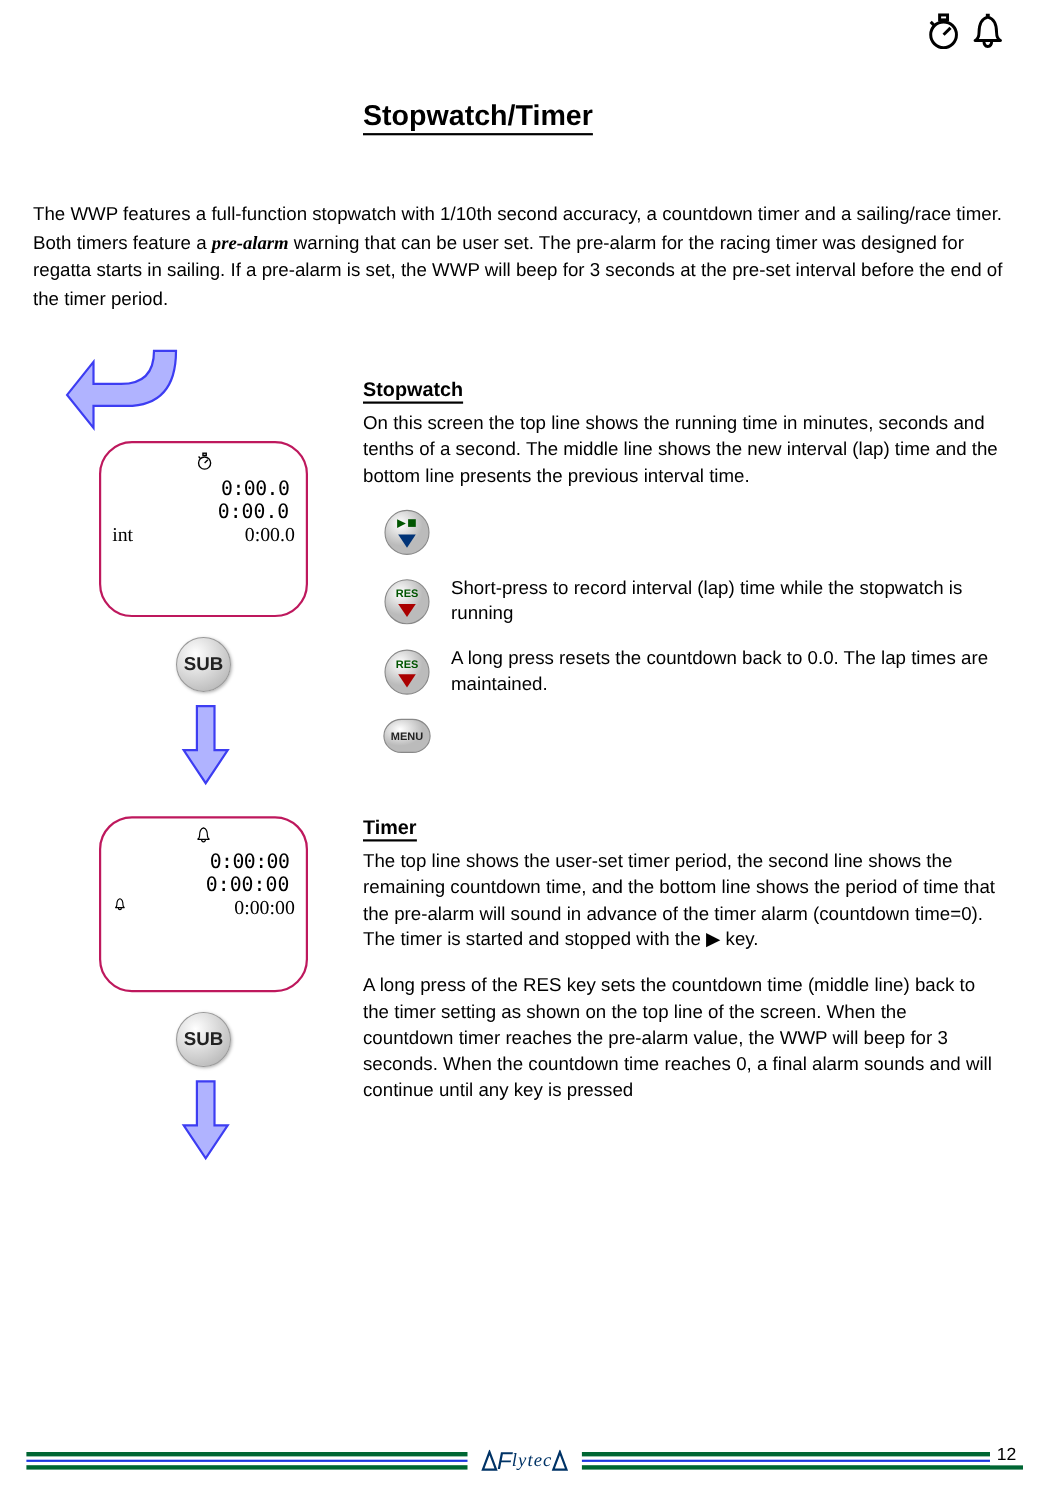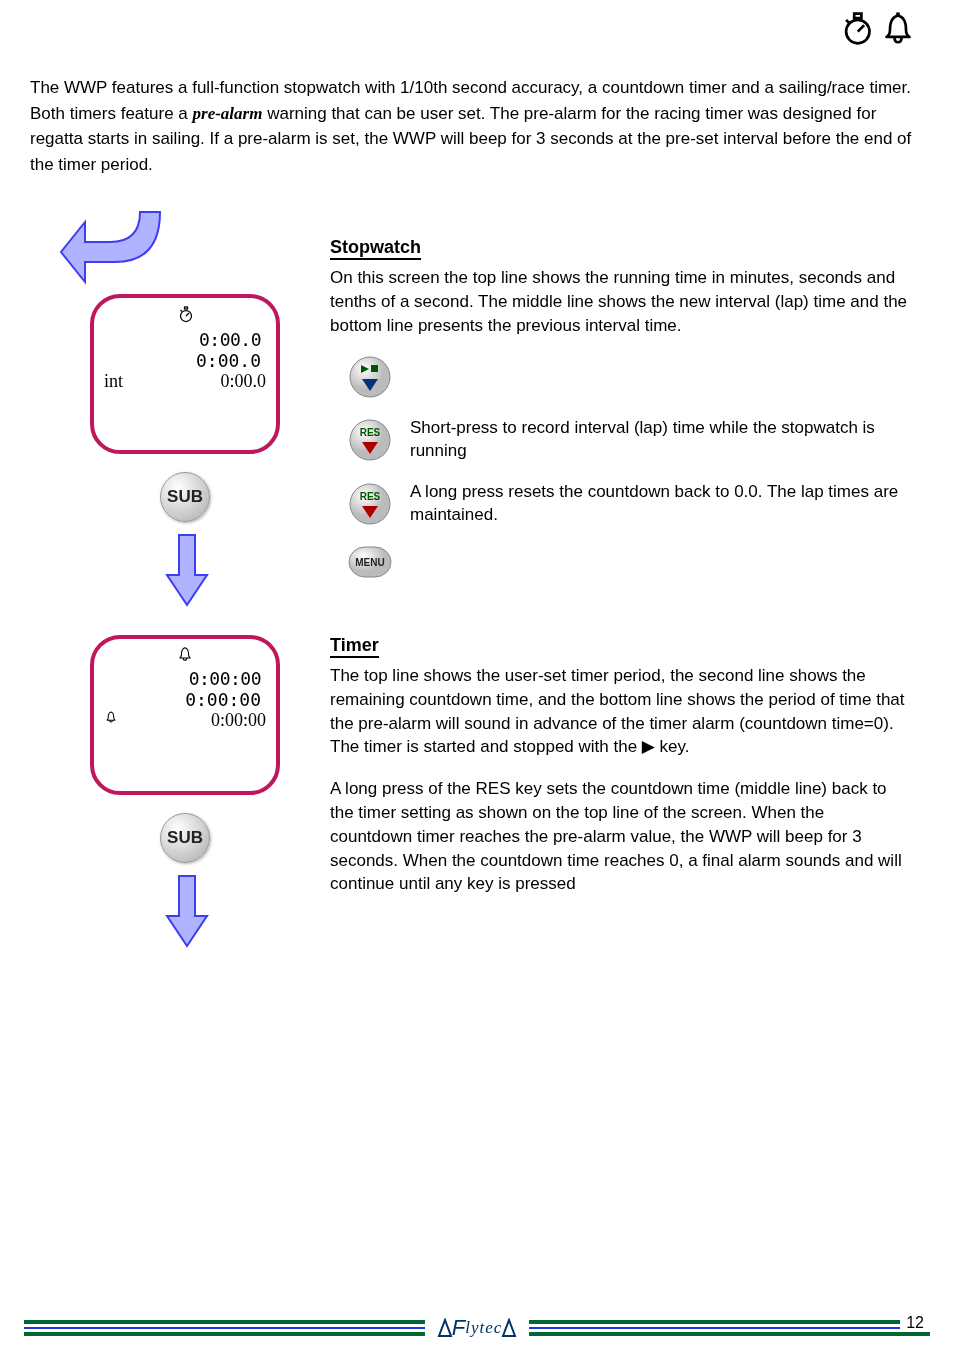--- a/index.html
+++ b/index.html
@@ -77,21 +77,21 @@
   }
   .icon-text-row .txt {
     flex: 1;
     line-height: 1.35;
   }
   .bold { font-weight: bold; }
   .italic { font-style: italic; }
   .device-screen {
     width: 190px;
     height: 160px;
-    border: 4px solid #be185d;
+    border: 2px solid #be185d;
     border-radius: 30px;
     box-sizing: border-box;
     padding: 6px 10px;
     margin-left: 60px;
     background: #fff;
     font-family: sans-serif;
   }
   .ds-top-icon { font-size: 18px; text-align: center; }
   .ds-big { font-family: monospace; font-size: 18px; text-align: right; letter-spacing: -0.5px; padding-right: 5px; }
   .ds-mid { font-family: monospace; font-size: 18px; text-align: right; padding-right: 5px; }
@@ -165,20 +165,21 @@
       <line x1="9" y1="11" x2="13" y2="15" stroke="#000" stroke-width="3"></line>
       <line x1="22" y1="24" x2="29" y2="17" stroke="#000" stroke-width="3"></line>
     </svg>
     <svg width="32" height="36" viewBox="0 0 36 40">
       <path d="M18 6 Q9 8 9 22 Q9 28 5 30 L31 30 Q27 28 27 22 Q27 8 18 6 Z" stroke="#000" stroke-width="3" fill="none" stroke-linejoin="round"></path>
       <path d="M14 30 Q14 36 18 36 Q22 36 22 30" stroke="#000" stroke-width="3" fill="none"></path>
       <line x1="16" y1="4" x2="20" y2="4" stroke="#000" stroke-width="3"></line>
     </svg>
   </div>
 
+  <div class="title">Stopwatch/Timer</div>
 
   <p class="intro">
     <span>The WWP features a full-function stopwatch with 1/10th second accuracy, a countdown timer and a sailing/race timer. Both timers feature a </span><span class="pre-alarm">pre-alarm</span><span> warning that can be user set. The pre-alarm for the racing timer was designed for regatta starts in sailing. If a pre-alarm is set, the WWP will beep for 3 seconds at the pre-set interval before the end of the timer period.</span>
   </p>
 
   
   <div class="row">
     <div class="leftcol">
       
       <svg class="curve-arrow" width="120" height="100">

